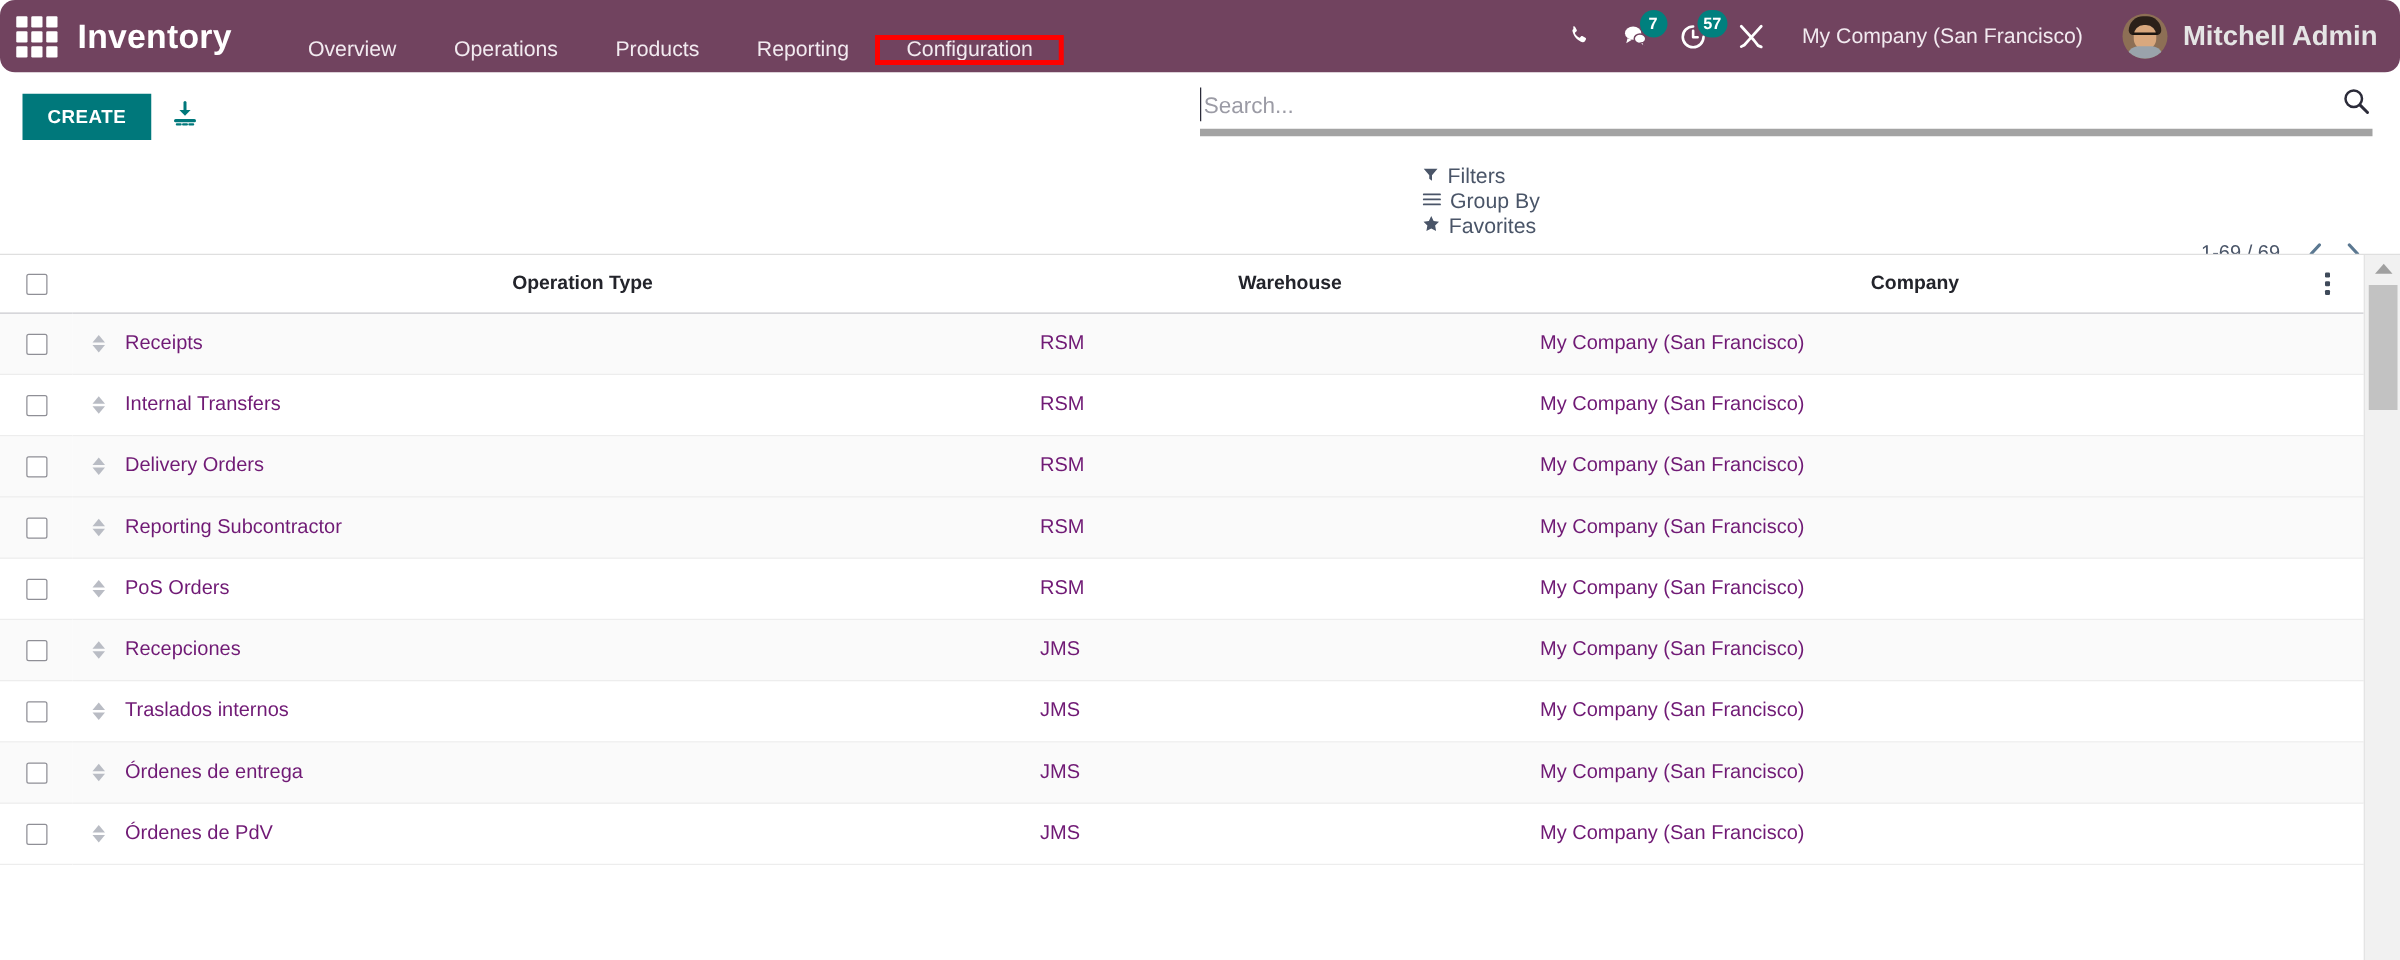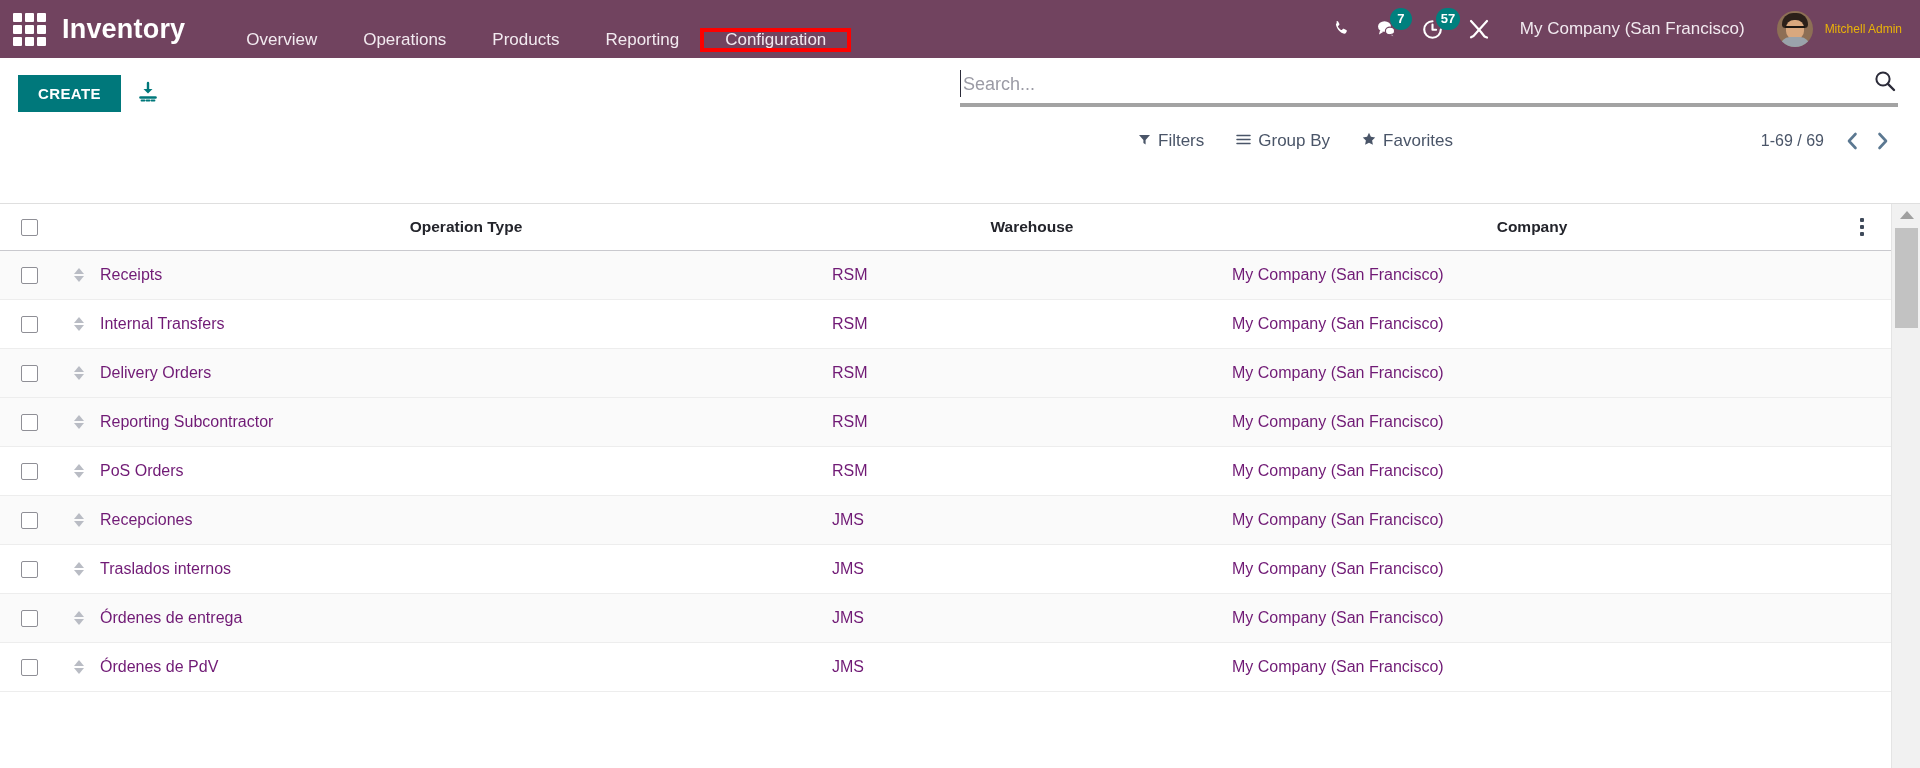--- a/index.html
+++ b/index.html
@@ -13,20 +13,21 @@
 
   
   .navbar {
     position: relative;
     height: 58px;
     background: #71435f;
     display: flex;
     align-items: center;
     padding: 0 18px 0 0;
     color: #ffffff;
+    border-radius: 12px;
   }
   .apps-grid {
     width: 58px; height: 58px;
     display: flex; align-items: center; justify-content: center;
     cursor: pointer;
   }
   .apps-grid .g {
     display: grid;
     grid-template-columns: repeat(3, 9px);
     grid-template-rows: repeat(3, 9px);
@@ -112,23 +113,24 @@
     overflow: hidden;
     background: #8d6f55;
     flex: none;
     position: relative;
   }
   .avatar .hair { position:absolute; left:5px; top:2px; width:26px; height:15px; background:#2b2019; border-radius:13px 13px 4px 4px; }
   .avatar .face { position:absolute; left:9px; top:9px; width:18px; height:20px; background:#d9a87e; border-radius:9px 9px 10px 10px; }
   .avatar .glass { position:absolute; left:8px; top:15px; width:20px; height:5px; border-top:2px solid #1d1712; }
   .avatar .body { position:absolute; left:3px; bottom:0; width:30px; height:10px; background:#9aa3ab; border-radius:10px 10px 0 0; }
   .user-name {
-    font-size: 12px;
-    color: #eab308;
-    white-space: nowrap;
+    font-size: 22px;
+    color: #e5e5e5;
+    white-space: nowrap;
+    font-weight: bold;
   }
 
   
   .control-panel {
     background: #ffffff;
     padding: 0;
     position: relative;
     height: 145px;
   }
   .cp-title {
@@ -159,21 +161,21 @@
   .cp-search-area {
     position: absolute;
     left: 960px;
     top: 12px;
     width: 960px;
     padding-right: 22px;
   }
   .search-row {
     display: flex;
     align-items: flex-end;
-    border-bottom: 4px solid #a3a3a3;
+    border-bottom: 6px solid #a3a3a3;
     padding-bottom: 6px;
   }
   .search-input {
     flex: 1;
     border: none;
     outline: none;
     font-size: 18px;
     color: #2b2b39;
     background: transparent;
     font-family: "Liberation Sans", sans-serif;
@@ -183,20 +185,21 @@
   .search-input::placeholder { color: #9b9ba5; }
   .search-icon-btn {
     background: none; border: none; cursor: pointer;
     padding: 0 2px 2px 8px;
   }
 
   .facet-row {
     display: flex;
     margin-top: 22px;
     padding-left: 178px;
+    flex-direction: column;
   }
   .facet {
     display: flex;
     align-items: center;
     gap: 7px;
     font-size: 17px;
     color: #4a5568;
     margin-right: 32px;
     cursor: pointer;
     white-space: nowrap;

